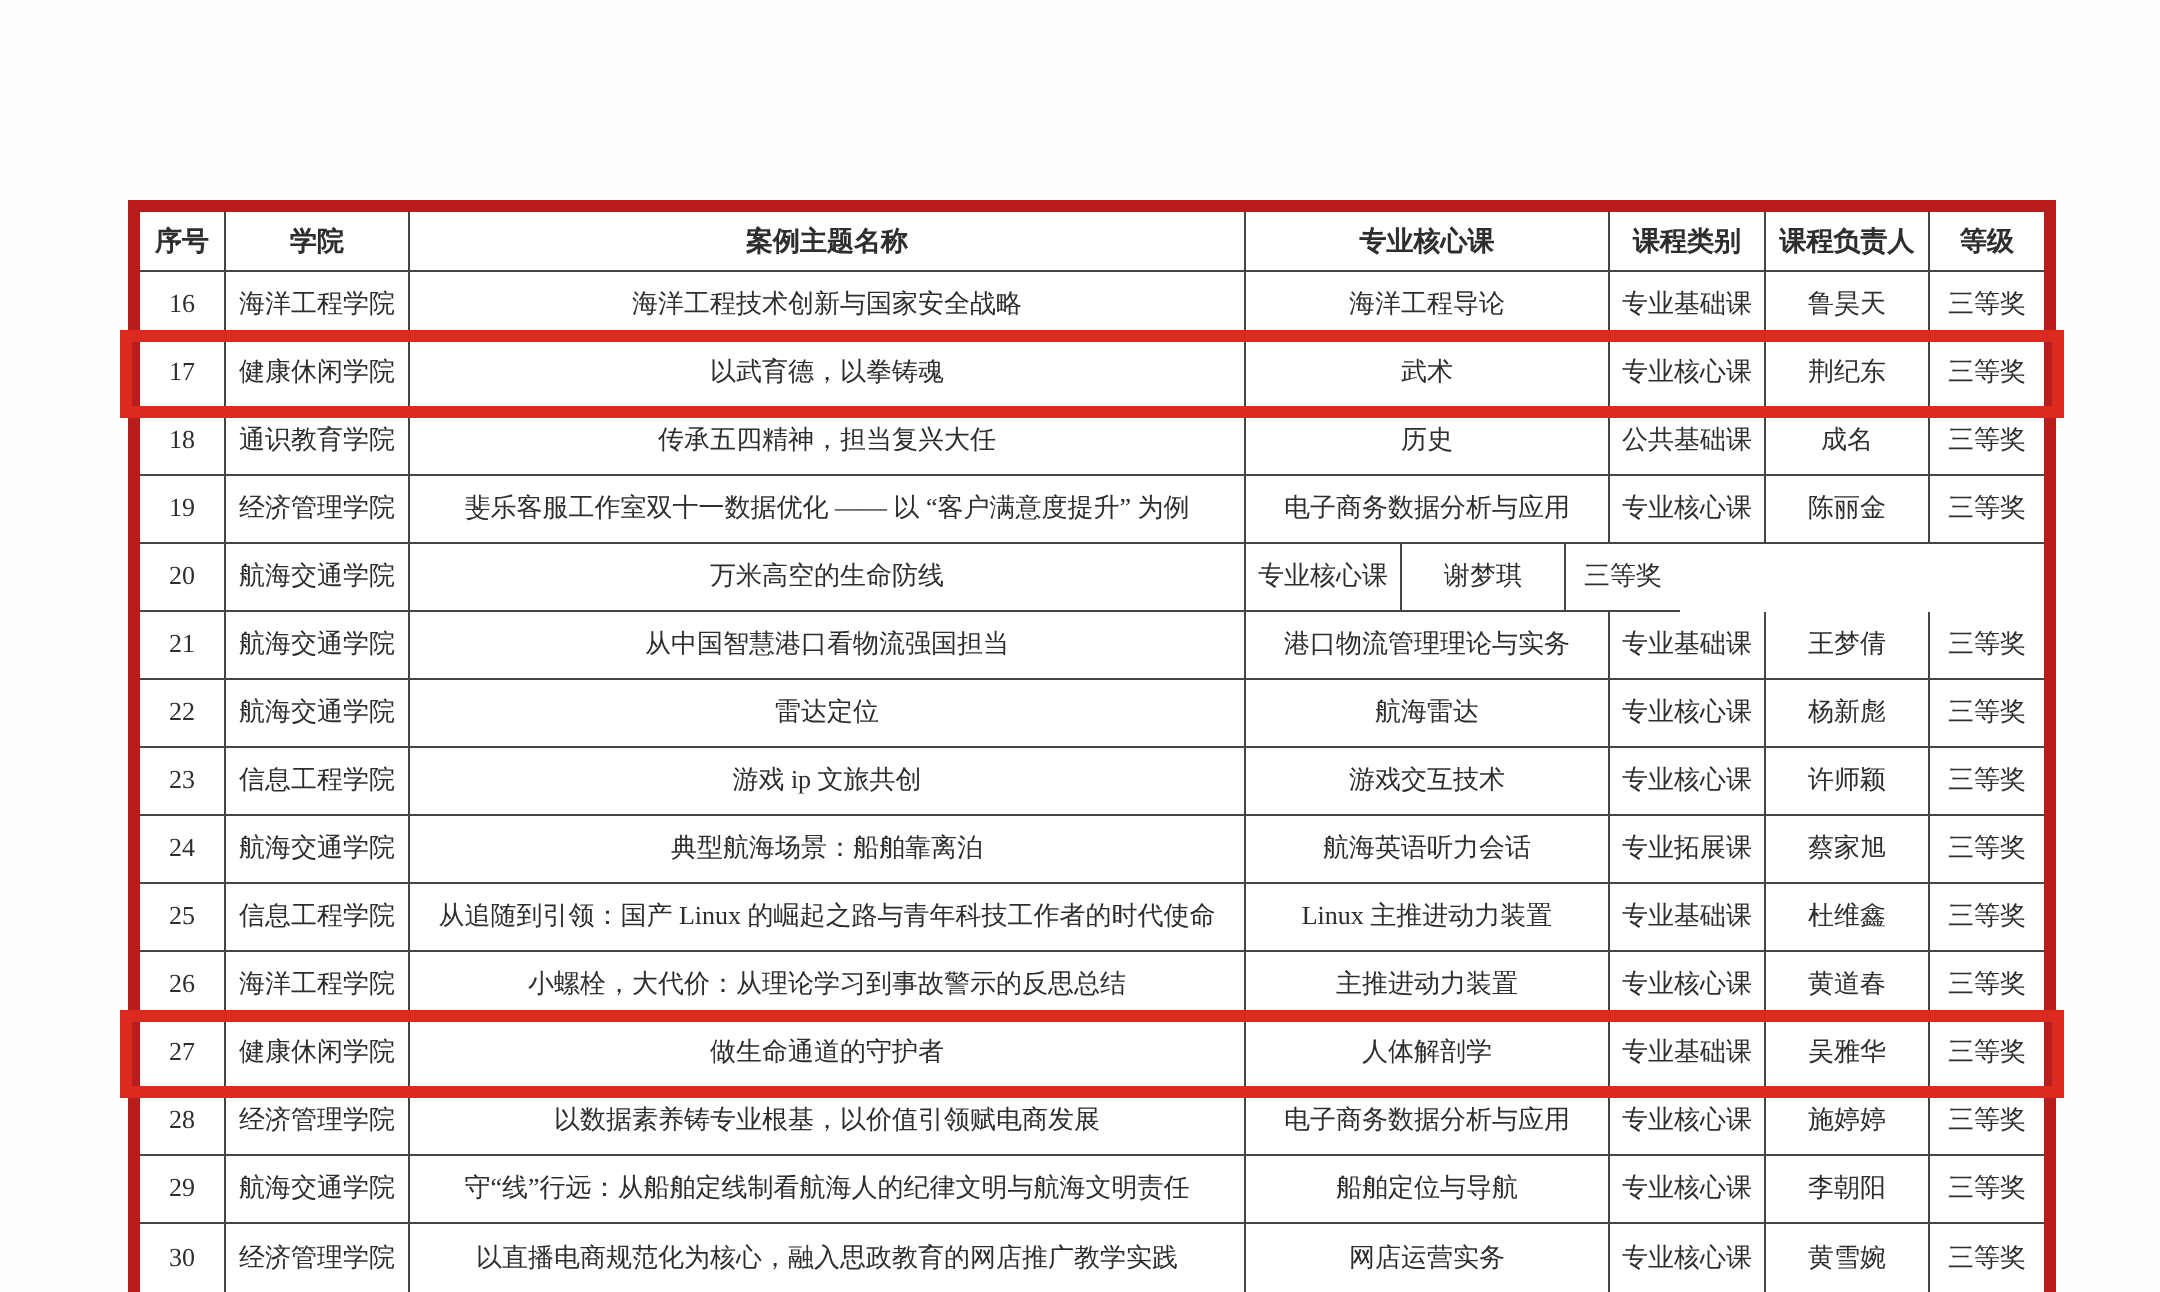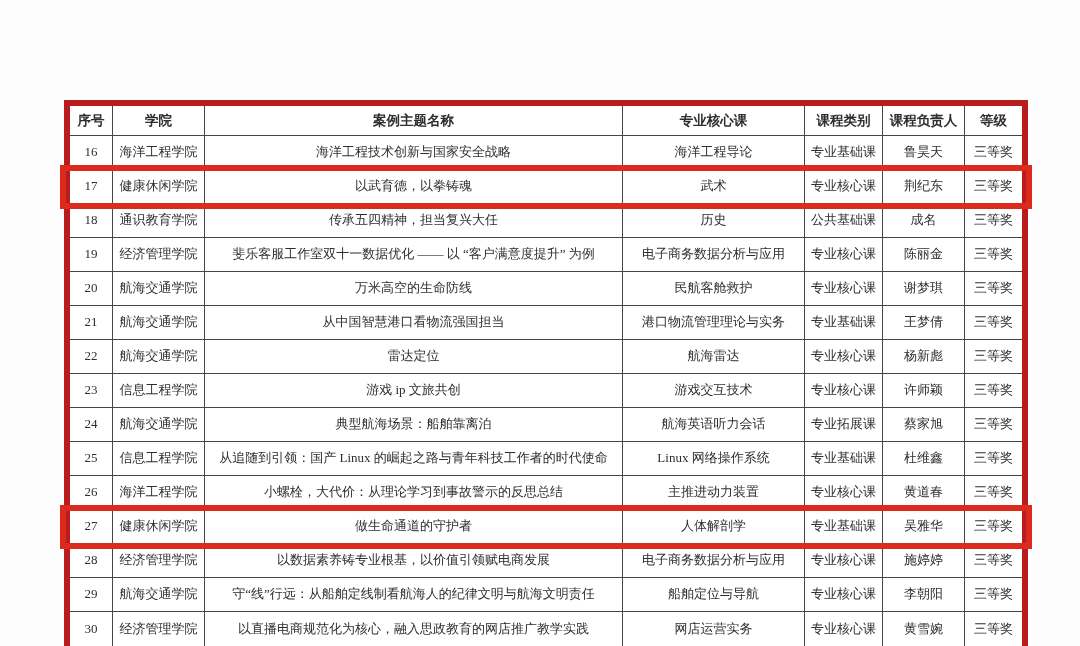--- a/index.html
+++ b/index.html
@@ -121,21 +121,20 @@
           <div class="cell col-title">斐乐客服工作室双十一数据优化 —— 以 “客户满意度提升” 为例</div>
           <div class="cell col-course">电子商务数据分析与应用</div>
           <div class="cell col-category">专业核心课</div>
           <div class="cell col-leader">陈丽金</div>
           <div class="cell col-grade">三等奖</div>
         </div>
         <div class="row">
           <div class="cell col-no">20</div>
           <div class="cell col-college">航海交通学院</div>
           <div class="cell col-title">万米高空的生命防线</div>
-          <div class="cell col-course">民航客舱救护</div>
           <div class="cell col-category">专业核心课</div>
           <div class="cell col-leader">谢梦琪</div>
           <div class="cell col-grade">三等奖</div>
         </div>
         <div class="row">
           <div class="cell col-no">21</div>
           <div class="cell col-college">航海交通学院</div>
           <div class="cell col-title">从中国智慧港口看物流强国担当</div>
           <div class="cell col-course">港口物流管理理论与实务</div>
           <div class="cell col-category">专业基础课</div>
@@ -166,21 +165,21 @@
           <div class="cell col-title">典型航海场景：船舶靠离泊</div>
           <div class="cell col-course">航海英语听力会话</div>
           <div class="cell col-category">专业拓展课</div>
           <div class="cell col-leader">蔡家旭</div>
           <div class="cell col-grade">三等奖</div>
         </div>
         <div class="row">
           <div class="cell col-no">25</div>
           <div class="cell col-college">信息工程学院</div>
           <div class="cell col-title">从追随到引领：国产 Linux 的崛起之路与青年科技工作者的时代使命</div>
-          <div class="cell col-course">Linux 网络操作系统</div>
+          <div class="cell col-course">Linux 主推进动力装置</div>
           <div class="cell col-category">专业基础课</div>
           <div class="cell col-leader">杜维鑫</div>
           <div class="cell col-grade">三等奖</div>
         </div>
         <div class="row">
           <div class="cell col-no">26</div>
           <div class="cell col-college">海洋工程学院</div>
           <div class="cell col-title">小螺栓，大代价：从理论学习到事故警示的反思总结</div>
           <div class="cell col-course">主推进动力装置</div>
           <div class="cell col-category">专业核心课</div>

